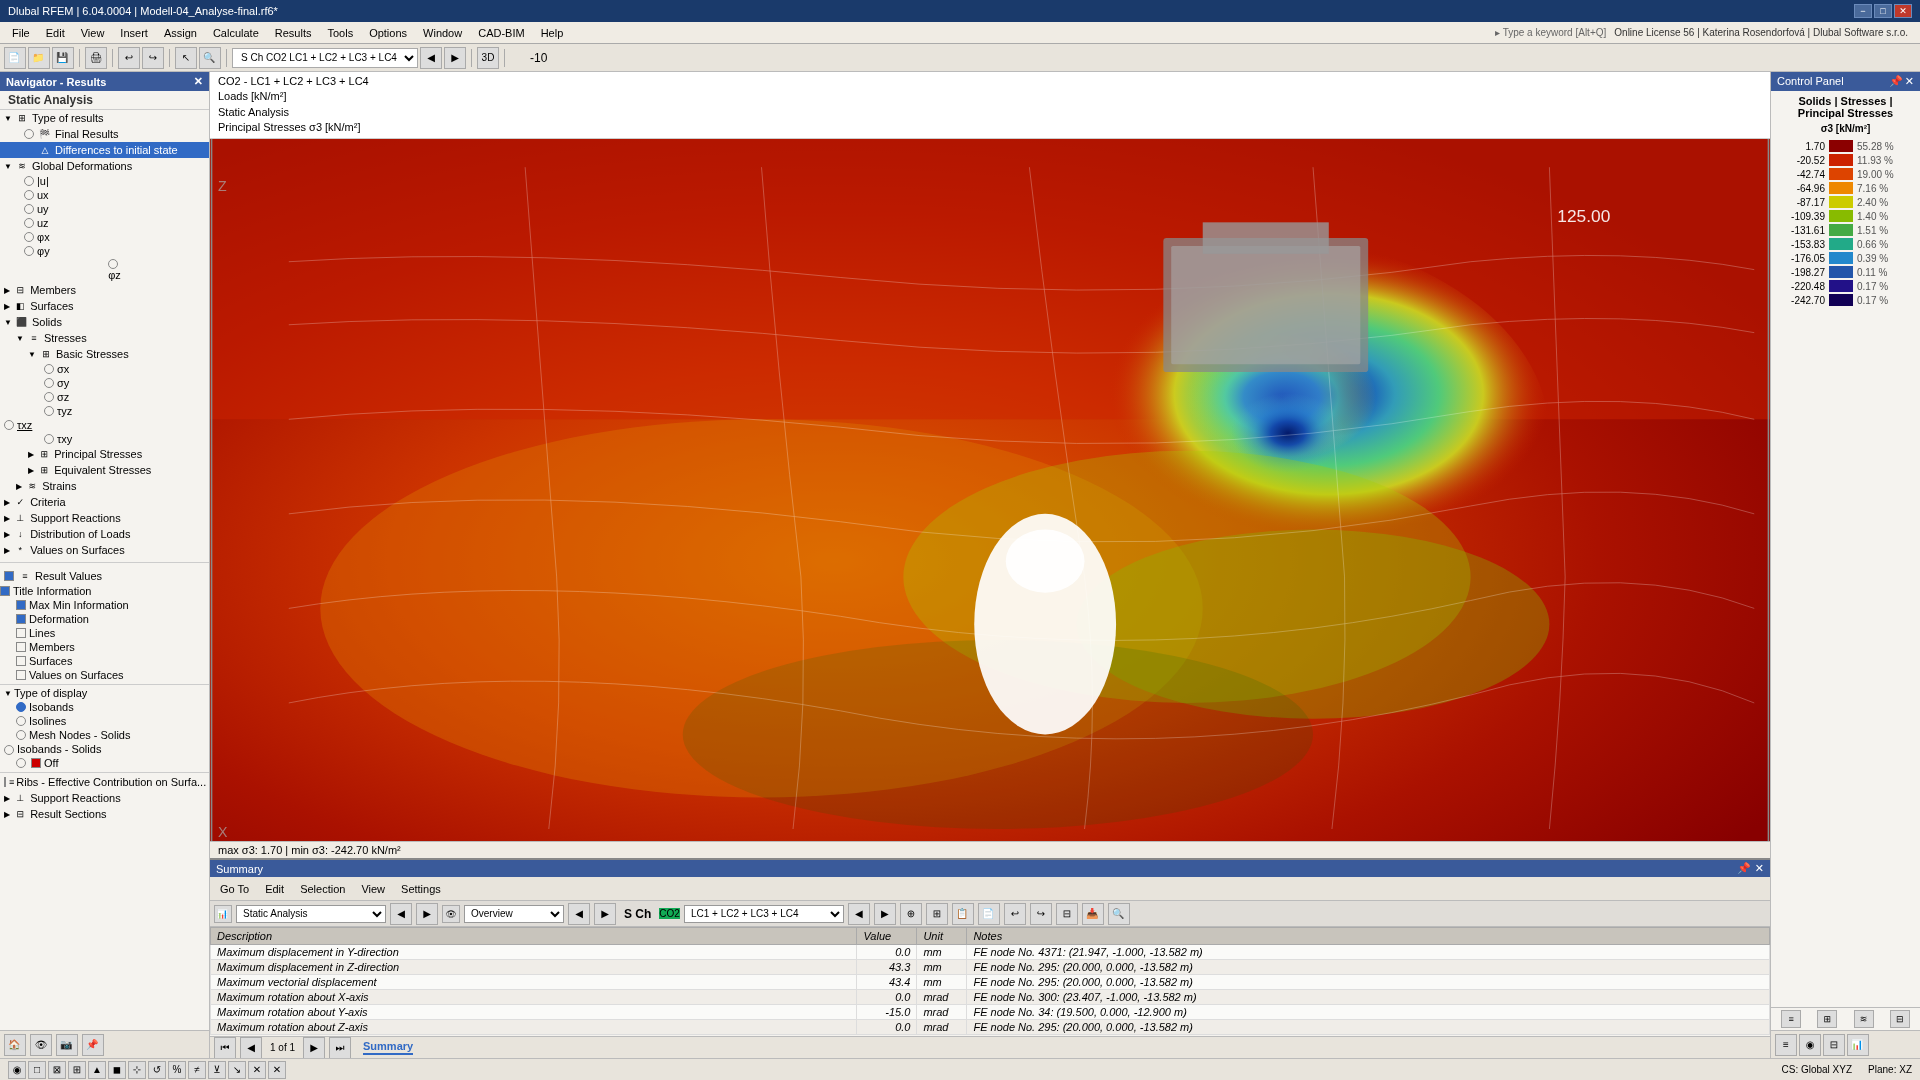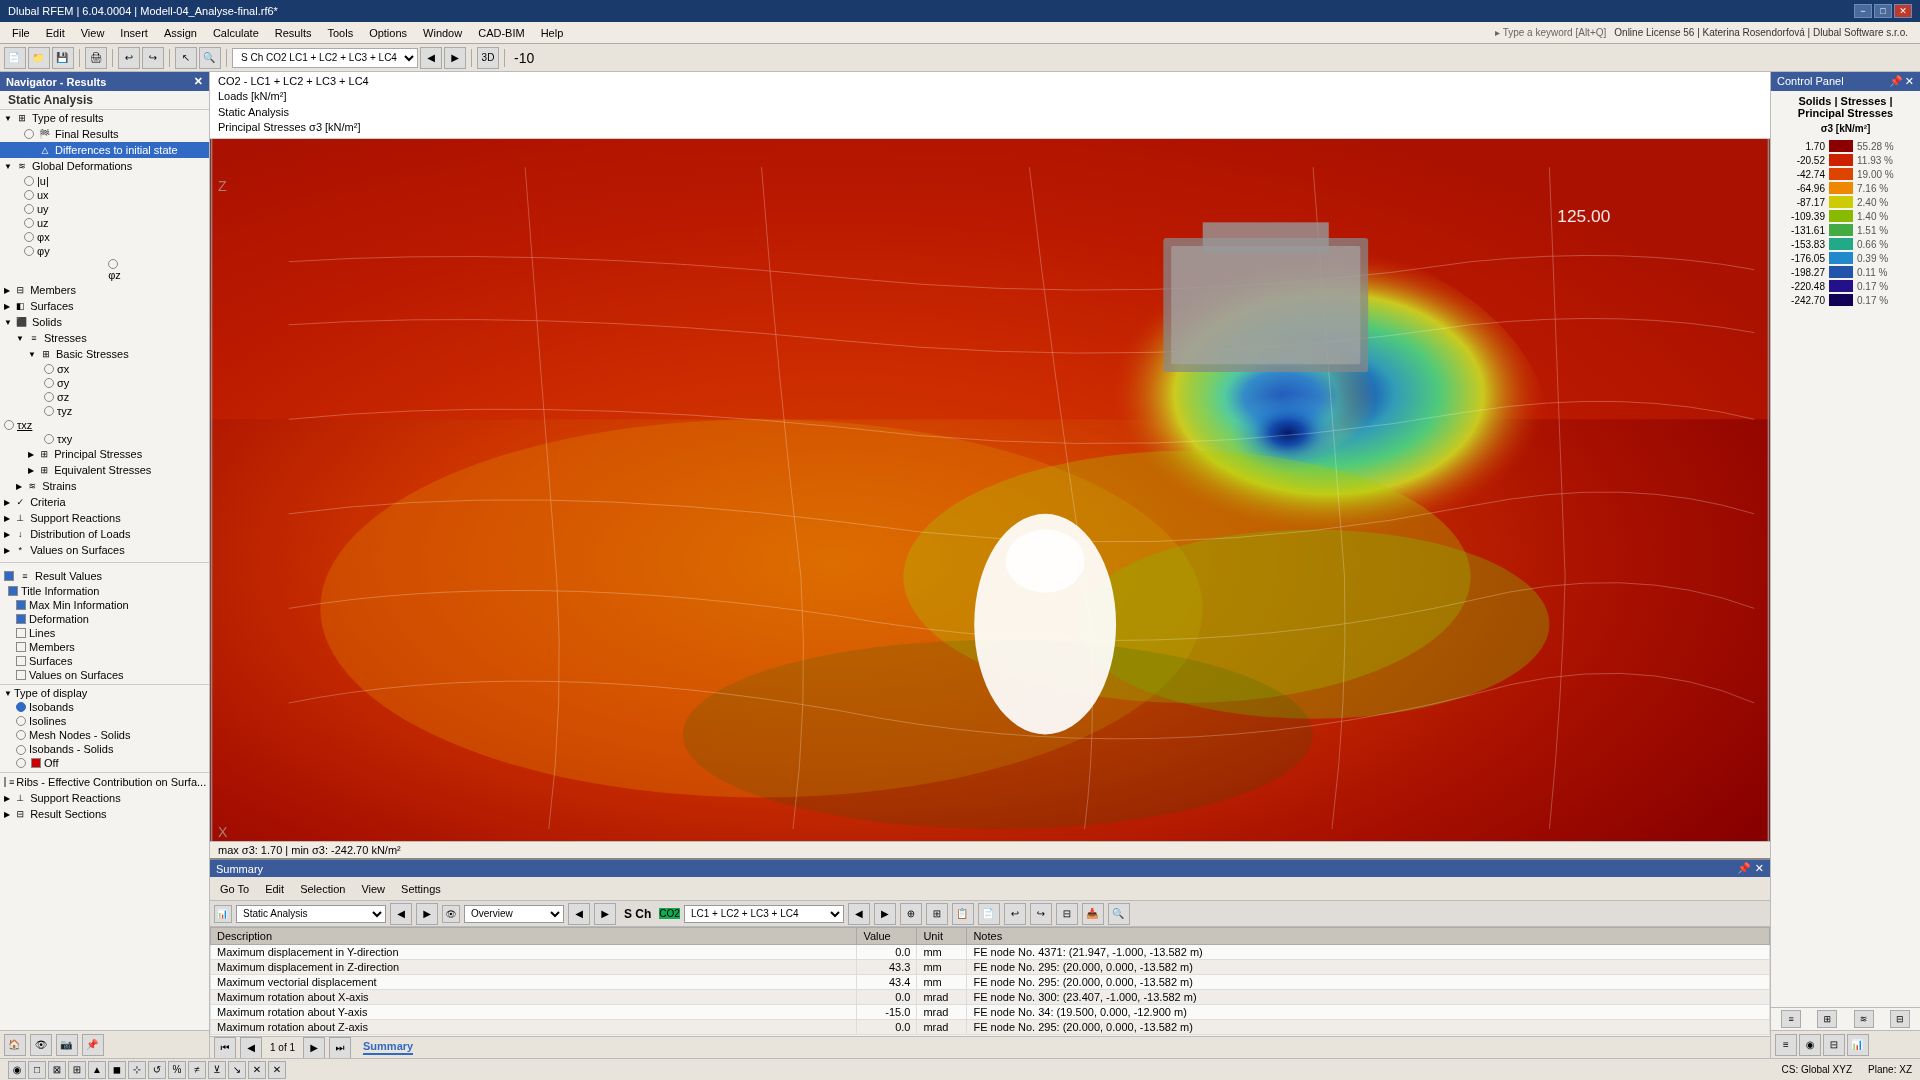--- a/index.html
+++ b/index.html
@@ -55,21 +55,21 @@
     
     #viewport-status { background: #f0ece4; padding: 2px 8px; font-size: 11px; border-top: 1px solid #bbb; }
 
     
     #summary-panel { height: 200px; background: #f5f3ef; border-top: 2px solid #888; display: flex; flex-direction: column; }
     #summary-header { background: #3a5a9a; color: white; padding: 2px 6px; font-size: 11px; display: flex; justify-content: space-between; align-items: center; }
     #summary-toolbar { background: #e8e4dc; padding: 2px 4px; display: flex; align-items: center; gap: 4px; border-bottom: 1px solid #bbb; height: 24px; }
     #summary-toolbar .menu-btn { padding: 1px 6px; cursor: pointer; font-size: 11px; }
     #summary-combo-bar { background: #e0ddd8; padding: 2px 4px; display: flex; align-items: center; gap: 4px; height: 26px; border-bottom: 1px solid #bbb; }
     #summary-table-container { flex: 1; overflow: auto; }
-    table { width: 100%; border-collapse: collapse; font-size: 11px; }
+    table { width: 100%; border-collapse: collapse; font-size: 11px; font-style: italic; }
     th { background: #c8c4bc; padding: 2px 6px; text-align: left; border: 1px solid #aaa; font-weight: normal; }
     td { padding: 1px 6px; border: 1px solid #ddd; }
     tr:nth-child(even) { background: #f0ede8; }
     tr:nth-child(odd) { background: #fafaf8; }
 
     
     #bottom-nav { background: #e8e4dc; height: 22px; display: flex; align-items: center; padding: 0 4px; border-top: 1px solid #bbb; gap: 4px; }
     #bottom-nav .nav-btn { padding: 1px 4px; cursor: pointer; font-size: 10px; }
 
     
@@ -132,21 +132,21 @@
   <div class="tb-btn">🔍</div>
   <div class="tb-separator"></div>
   <select class="tb-combo">
     <option>S Ch CO2 LC1 + LC2 + LC3 + LC4</option>
   </select>
   <div class="tb-btn">◀</div>
   <div class="tb-btn">▶</div>
   <div class="tb-separator"></div>
   <div class="tb-btn">3D</div>
   <div class="tb-separator"></div>
-  <div style="font-size:14px; padding: 0 4px;">-10</div>
+  <div style="font-size:12px; padding: 0 4px; margin-left: 16px;">-10</div>
 </div>
 
 <div id="main">
 
   <div id="sidebar">
     <div id="sidebar-header">
       <span>Navigator - Results</span>
       <span style="cursor:pointer;">✕</span>
     </div>
     <div id="static-analysis-label">
@@ -295,21 +295,21 @@
         <span class="nav-label">Values on Surfaces</span>
       </div>
 
       <div style="height:6px; border-top:1px solid #ccc; margin-top:4px;"></div>
 
       <div class="nav-item">
         <span class="checkbox checked"></span>
         <span class="icon">≡</span>
         <span class="nav-label">Result Values</span>
       </div>
-      <div class="nav-item" style="padding-left:8px;">
+      <div class="nav-item" style="padding-left:0;">
         <span class="checkbox checked"></span>
         <span class="nav-label">Title Information</span>
       </div>
       <div class="nav-item" style="padding-left:16px;">
         <span class="checkbox checked"></span>
         <span class="nav-label">Max Min Information</span>
       </div>
       <div class="nav-item" style="padding-left:16px;">
         <span class="checkbox checked"></span>
         <span class="nav-label">Deformation</span>
@@ -342,21 +342,21 @@
         <span class="nav-label">Isobands</span>
       </div>
       <div class="nav-item" style="padding-left:16px;">
         <span class="radio"></span>
         <span class="nav-label">Isolines</span>
       </div>
       <div class="nav-item" style="padding-left:16px;">
         <span class="radio"></span>
         <span class="nav-label">Mesh Nodes - Solids</span>
       </div>
-      <div class="nav-item" style="padding-left:16px;align-items:flex-end;">
+      <div class="nav-item" style="padding-left:4px;align-items:flex-end;">
         <span class="radio"></span>
         <span class="nav-label">Isobands - Solids</span>
       </div>
       <div class="nav-item" style="padding-left:16px;">
         <span class="radio"></span>
         <span class="checkbox" style="background:#cc0000; margin-left:2px;"></span>
         <span class="nav-label">Off</span>
       </div>
 
       <div style="height:2px; border-top:1px solid #ccc; margin-top:2px;"></div>

